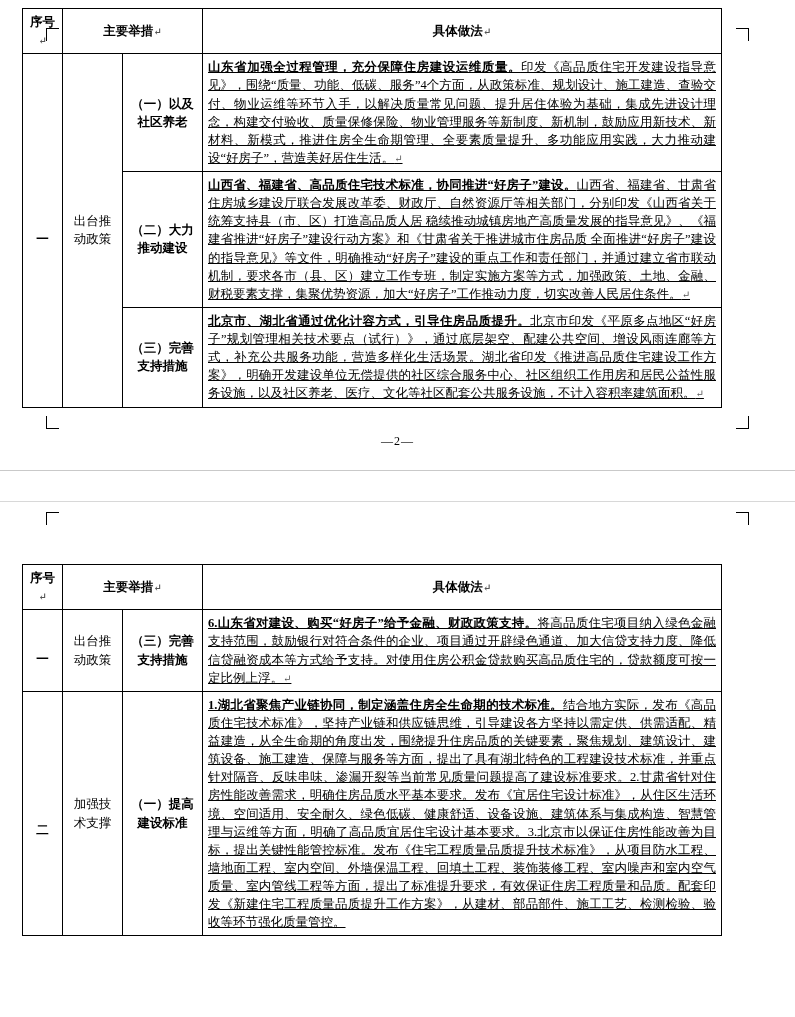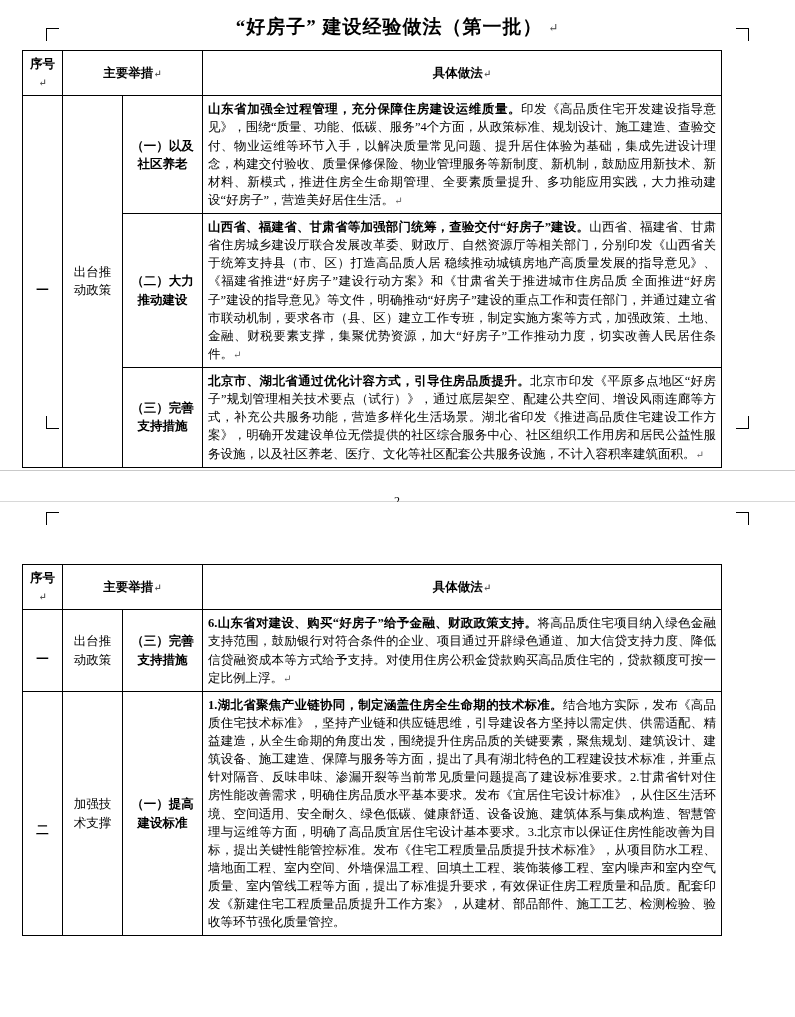--- a/index.html
+++ b/index.html
@@ -85,20 +85,21 @@
     font-weight: bold;
     font-size: 13px;
     line-height: 1.3;
     padding: 4px 3px;
   }
   td.col-detail {
     text-align: justify;
     font-size: 12.5px;
     line-height: 1.5;
     padding: 7px 8px;
+    text-decoration: underline;
   }
   .vtext {
     display: inline-block;
     writing-mode: vertical-rl;
     text-orientation: upright;
     letter-spacing: 2px;
   }
   .b { font-weight: bold; }
   .pil {
     font-size: 10px;
@@ -130,24 +131,20 @@
 </style>
 </head>
 <body>
 
 <div class="page page-1 p1">
   <div class="cmark tl"></div>
   <div class="cmark tr"></div>
   <div class="cmark bl"></div>
   <div class="cmark br"></div>
 
-  <div class="doc-title">
-    <span>“好房子”  建设经验做法（第一批）</span>
-    <span class="pilcrow">↵</span>
-  </div>
 
   <table class="doc">
     <colgroup>
       <col style="width:40px">
       <col style="width:60px">
       <col style="width:80px">
       <col>
     </colgroup>
     <tbody>
         <tr>
@@ -169,21 +166,21 @@
       <td class="col-detail">
         <span class="b">山东省加强全过程管理，充分保障住房建设运维质量。</span><span>印发《高品质住宅开发建设指导意见》，围绕“质量、功能、低碳、服务”4个方面，从政策标准、规划设计、施工建造、查验交付、物业运维等环节入手，以解决质量常见问题、提升居住体验为基础，集成先进设计理念，构建交付验收、质量保修保险、物业管理服务等新制度、新机制，鼓励应用新技术、新材料、新模式，推进住房全生命期管理、全要素质量提升、多功能应用实践，大力推动建设“好房子”，营造美好居住生活。</span><span class="pil">↵</span>
       </td>
     </tr>
 
     <tr>
       <td class="col-sub">
         <span>（二）大力推动建设</span>
       </td>
       <td class="col-detail">
-        <span class="b">山西省、福建省、甘肃省等加强部门统筹，查验交付“好房子”建设。</span><span>山西省、福建省、甘肃省住房城乡建设厅联合发展改革委、财政厅、自然资源厅等相关部门，分别印发《山西省关于统筹支持县（市、区）打造高品质人居 稳续推动城镇房地产高质量发展的指导意见》、《福建省推进“好房子”建设行动方案》和《甘肃省关于推进城市住房品质 全面推进“好房子”建设的指导意见》等文件，明确推动“好房子”建设的重点工作和责任部门，并通过建立省市联动机制，要求各市（县、区）建立工作专班，制定实施方案等方式，加强政策、土地、金融、财税要素支撑，集聚优势资源，加大“好房子”工作推动力度，切实改善人民居住条件。</span><span class="pil">↵</span>
+        <span class="b">山西省、福建省、高品质住宅技术标准，协同推进“好房子”建设。</span><span>山西省、福建省、甘肃省住房城乡建设厅联合发展改革委、财政厅、自然资源厅等相关部门，分别印发《山西省关于统筹支持县（市、区）打造高品质人居 稳续推动城镇房地产高质量发展的指导意见》、《福建省推进“好房子”建设行动方案》和《甘肃省关于推进城市住房品质 全面推进“好房子”建设的指导意见》等文件，明确推动“好房子”建设的重点工作和责任部门，并通过建立省市联动机制，要求各市（县、区）建立工作专班，制定实施方案等方式，加强政策、土地、金融、财税要素支撑，集聚优势资源，加大“好房子”工作推动力度，切实改善人民居住条件。</span><span class="pil">↵</span>
       </td>
     </tr>
 
     <tr>
       <td class="col-sub">
         <span>（三）完善支持措施</span>
       </td>
       <td class="col-detail">
         <span class="b">北京市、湖北省通过优化计容方式，引导住房品质提升。</span><span>北京市印发《平原多点地区“好房子”规划管理相关技术要点（试行）》，通过底层架空、配建公共空间、增设风雨连廊等方式，补充公共服务功能，营造多样化生活场景。湖北省印发《推进高品质住宅建设工作方案》，明确开发建设单位无偿提供的社区综合服务中心、社区组织工作用房和居民公益性服务设施，以及社区养老、医疗、文化等社区配套公共服务设施，不计入容积率建筑面积。</span><span class="pil">↵</span>
       </td>

